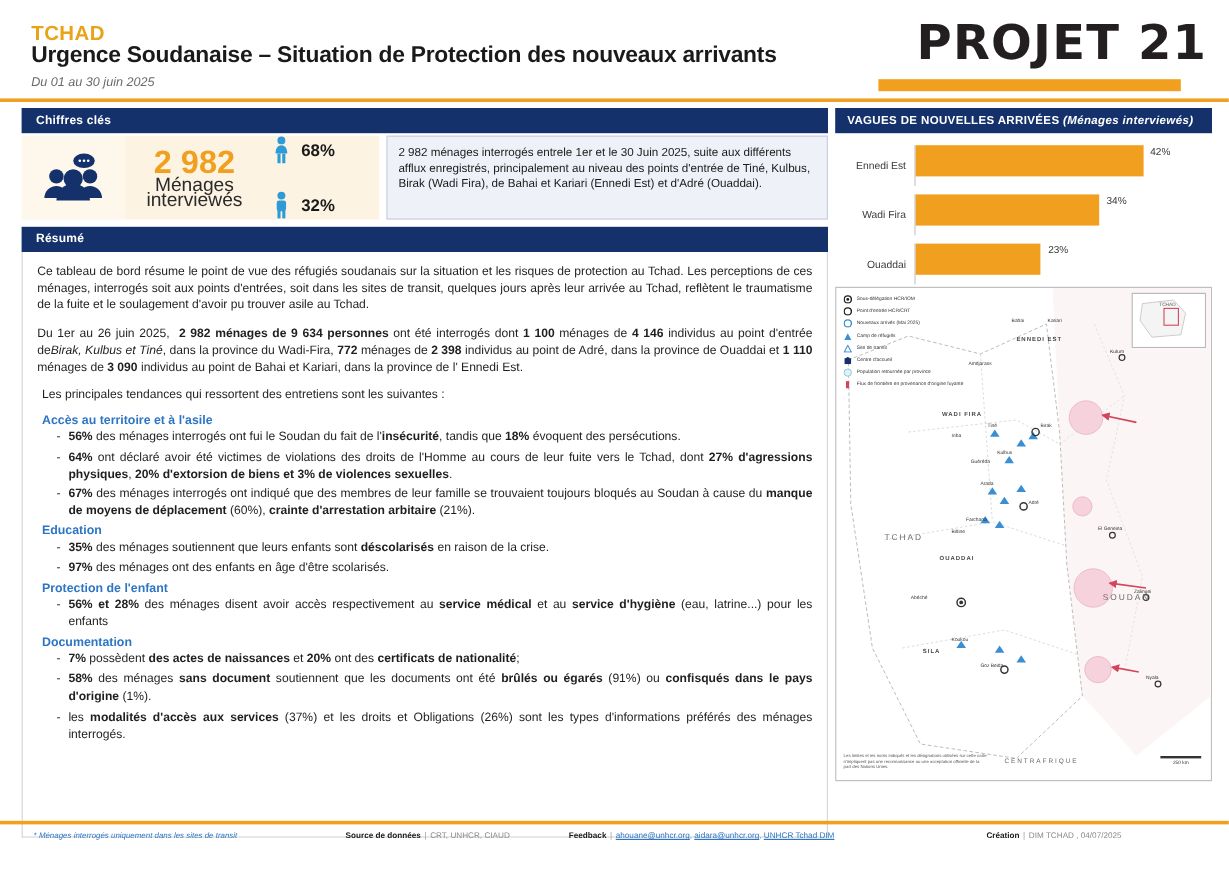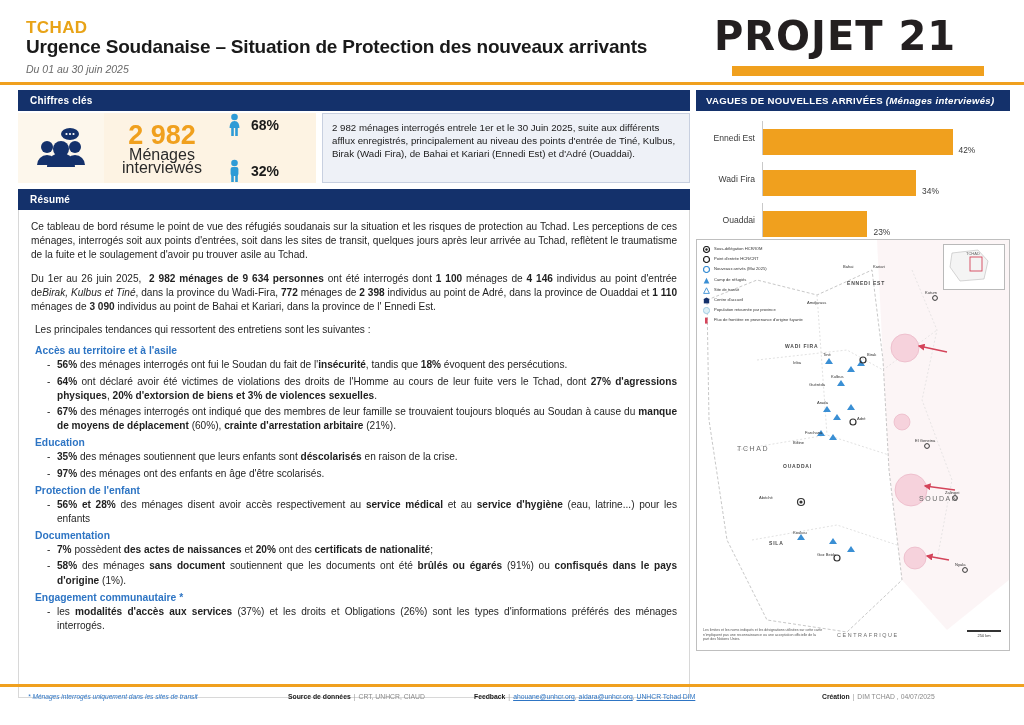--- a/index.html
+++ b/index.html
@@ -26,21 +26,21 @@
     color:#1a1a1a; white-space:nowrap;
   }
   .hdr-period {
     position:absolute; left:26px; top:63px;
     font-size:10.5px; font-style:italic; color:#6a6a6a;
   }
   .logo-wrap { position:absolute; right:18px; top:14px; width:292px; height:62px; }
   .logo-text {
     font-family:"DejaVu Sans", sans-serif;
     font-size:40px; font-weight:bold; letter-spacing:1px;
-    color:#231f20; text-align:left; line-height:44px;
+    color:#231f20; text-align:right; line-height:44px;
     white-space:nowrap;
   }
   .logo-bar {
     position:absolute; right:22px; bottom:0; width:252px; height:10px;
     background:#f0a01e;
   }
   .hdr-rule {
     position:absolute; left:0; top:82px; width:1024px; height:3px;
     background:#f0a01e;
   }
@@ -120,21 +120,21 @@
   .chart-band i { font-weight:bold; font-style:italic; }
   .chart-area {
     position:relative; height:128px; padding:10px 4px 4px 0;
   }
   .bar-row { display:flex; align-items:center; height:34px; margin-bottom:7px; }
   .bar-label {
     width:66px; text-align:right; padding-right:7px;
     font-size:8.6px; color:#3a3a3a;
   }
   .bar-track { flex:1; position:relative; height:100%;
-    border-left:1.5px solid #c9c9c9; display:flex; align-items:flex-end; }
+    border-left:1.5px solid #c9c9c9; display:flex; align-items:flex-start; }
   .bar-fill { height:26px; background:#f0a01e; }
   .bar-val { font-size:8.4px; color:#3a3a3a; margin-left:6px; white-space:nowrap; }
 
   
   .map-box {
     position:relative; width:314px; height:412px;
     border:1px solid #bfbfbf; background:#ffffff; overflow:hidden;
   }
   .map-svg { position:absolute; left:0; top:0; }
   .legend { position:absolute; left:6px; top:6px; width:118px; }
@@ -259,21 +259,20 @@
     <ul class="bullets">
       <li><b>56% et 28%</b> des ménages disent avoir accès respectivement au <b>service médical</b> et au <b>service d'hygiène</b> (eau, latrine...) pour les enfants</li>
     </ul>
 
     <div class="sec-head">Documentation</div>
     <ul class="bullets">
       <li><b>7%</b> possèdent <b>des actes de naissances</b> et <b>20%</b> ont des <b>certificats de nationalité</b>;</li>
       <li><b>58%</b> des ménages <b>sans document</b> soutiennent que les documents ont été <b>brûlés ou égarés</b> (91%) ou <b>confisqués dans le pays d'origine</b> (1%).</li>
     </ul>
 
-    <div class="sec-head">Engagement communautaire *</div>
     <ul class="bullets">
       <li>les <b>modalités d'accès aux services</b> (37%) et les droits et Obligations (26%) sont les types d'informations préférés des ménages interrogés.</li>
     </ul>
   </div>
 </div>
 
 <div class="right-col">
 
   <div class="chart-band">
     <span>VAGUES DE NOUVELLES ARRIVÉES </span><i>(Ménages interviewés)</i>

